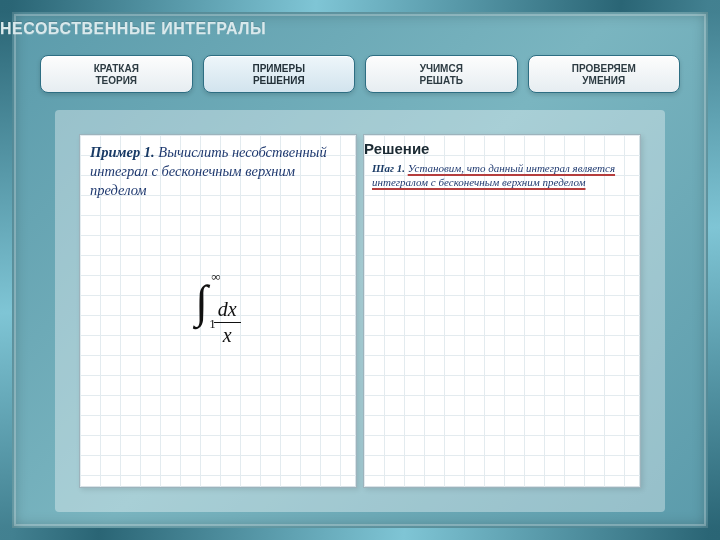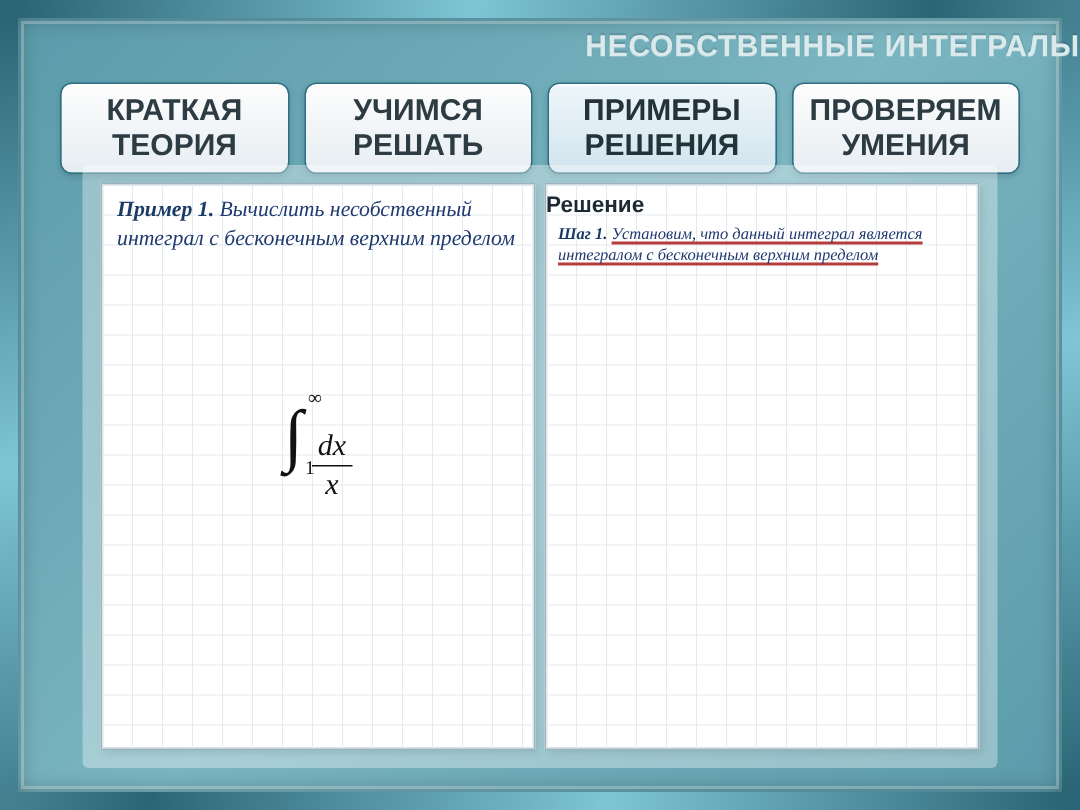--- a/index.html
+++ b/index.html
@@ -13,50 +13,50 @@
     border: 12px solid transparent;
     border-image: linear-gradient(135deg, #2a6575, #7fc5d5, #2a6575, #7fc5d5, #2a6575) 1;
     box-shadow: inset 0 0 15px rgba(0,0,0,0.3);
   }
   .frame::before {
     content: ""; position: absolute; inset: 2px;
     border: 2px solid rgba(255,255,255,0.25);
   }
   .title {
     position: absolute; top: 20px; left: 0; right: 0;
-    text-align: right;
-    font-family: Arial, sans-serif; font-size: 20px; font-weight: 900;
+    text-align: left;
+    font-family: Arial, sans-serif; font-size: 16px; font-weight: 900;
     color: #d9e9ec; letter-spacing: 0.5px;
     text-shadow: 0 1px 0 rgba(255,255,255,0.2), 0 -1px 1px rgba(0,0,0,0.15);
   }
   .tabs {
     position: absolute; top: 55px; left: 40px; right: 40px;
     display: flex; gap: 10px; justify-content: space-between;
   }
   .tab {
     flex: 1;
     background: linear-gradient(#fdfdfd, #e6edf1);
     border: 1px solid #2d6e83;
     border-radius: 8px;
     padding: 7px 4px 6px;
     text-align: center;
-    font-family: Arial, sans-serif; font-size: 20px; font-weight: 900;
+    font-family: Arial, sans-serif; font-size: 10px; font-weight: 900;
     color: #2d3b42; line-height: 1.15;
     box-shadow: 0 2px 4px rgba(0,0,0,0.15), inset 0 1px 0 #fff;
     white-space: pre-line;
   }
   .tab.sel {
     background: linear-gradient(#eef6fa, #d2e4ee);
     color: #24323a;
   }
   .sheet-wrap {
     position: absolute; top: 110px; left: 55px; right: 55px; bottom: 28px;
     background: rgba(255,255,255,0.35);
     border-radius: 4px;
-    padding: 12px;
+    padding: 24px;
   }
   .sheets {
     display: flex; gap: 6px; height: 100%;
   }
   .sheet {
     flex: 1; position: relative;
     background: #fff;
     border: 1px solid #9db3bc;
     box-shadow: inset 0 0 0 1px #d8e3e8, 2px 2px 5px rgba(0,0,0,0.1);
     overflow: hidden;
@@ -107,24 +107,24 @@
 </head>
 <body>
 
 <div class="frame"></div>
 
 <div class="title">НЕСОБСТВЕННЫЕ ИНТЕГРАЛЫ</div>
 
 <div class="tabs">
   <div class="tab">КРАТКАЯ
 ТЕОРИЯ</div>
+  <div class="tab sel">ПРИМЕРЫ
+РЕШЕНИЯ</div>
   <div class="tab">УЧИМСЯ
 РЕШАТЬ</div>
-  <div class="tab sel">ПРИМЕРЫ
-РЕШЕНИЯ</div>
   <div class="tab">ПРОВЕРЯЕМ
 УМЕНИЯ</div>
 </div>
 
 <div class="sheet-wrap">
   <div class="sheets">
 
     <div class="sheet">
       <div class="grid"></div>
       <div class="prob">

